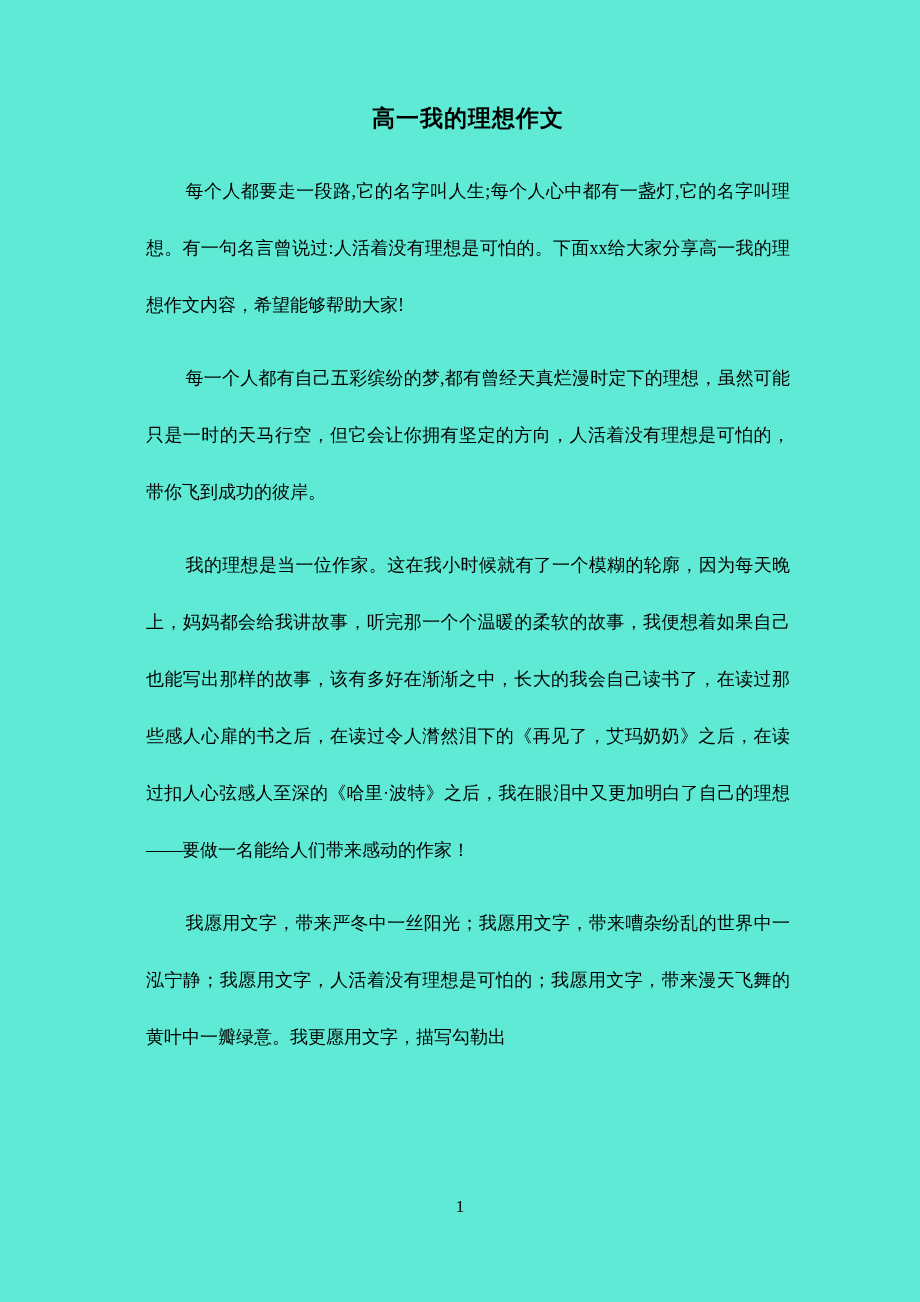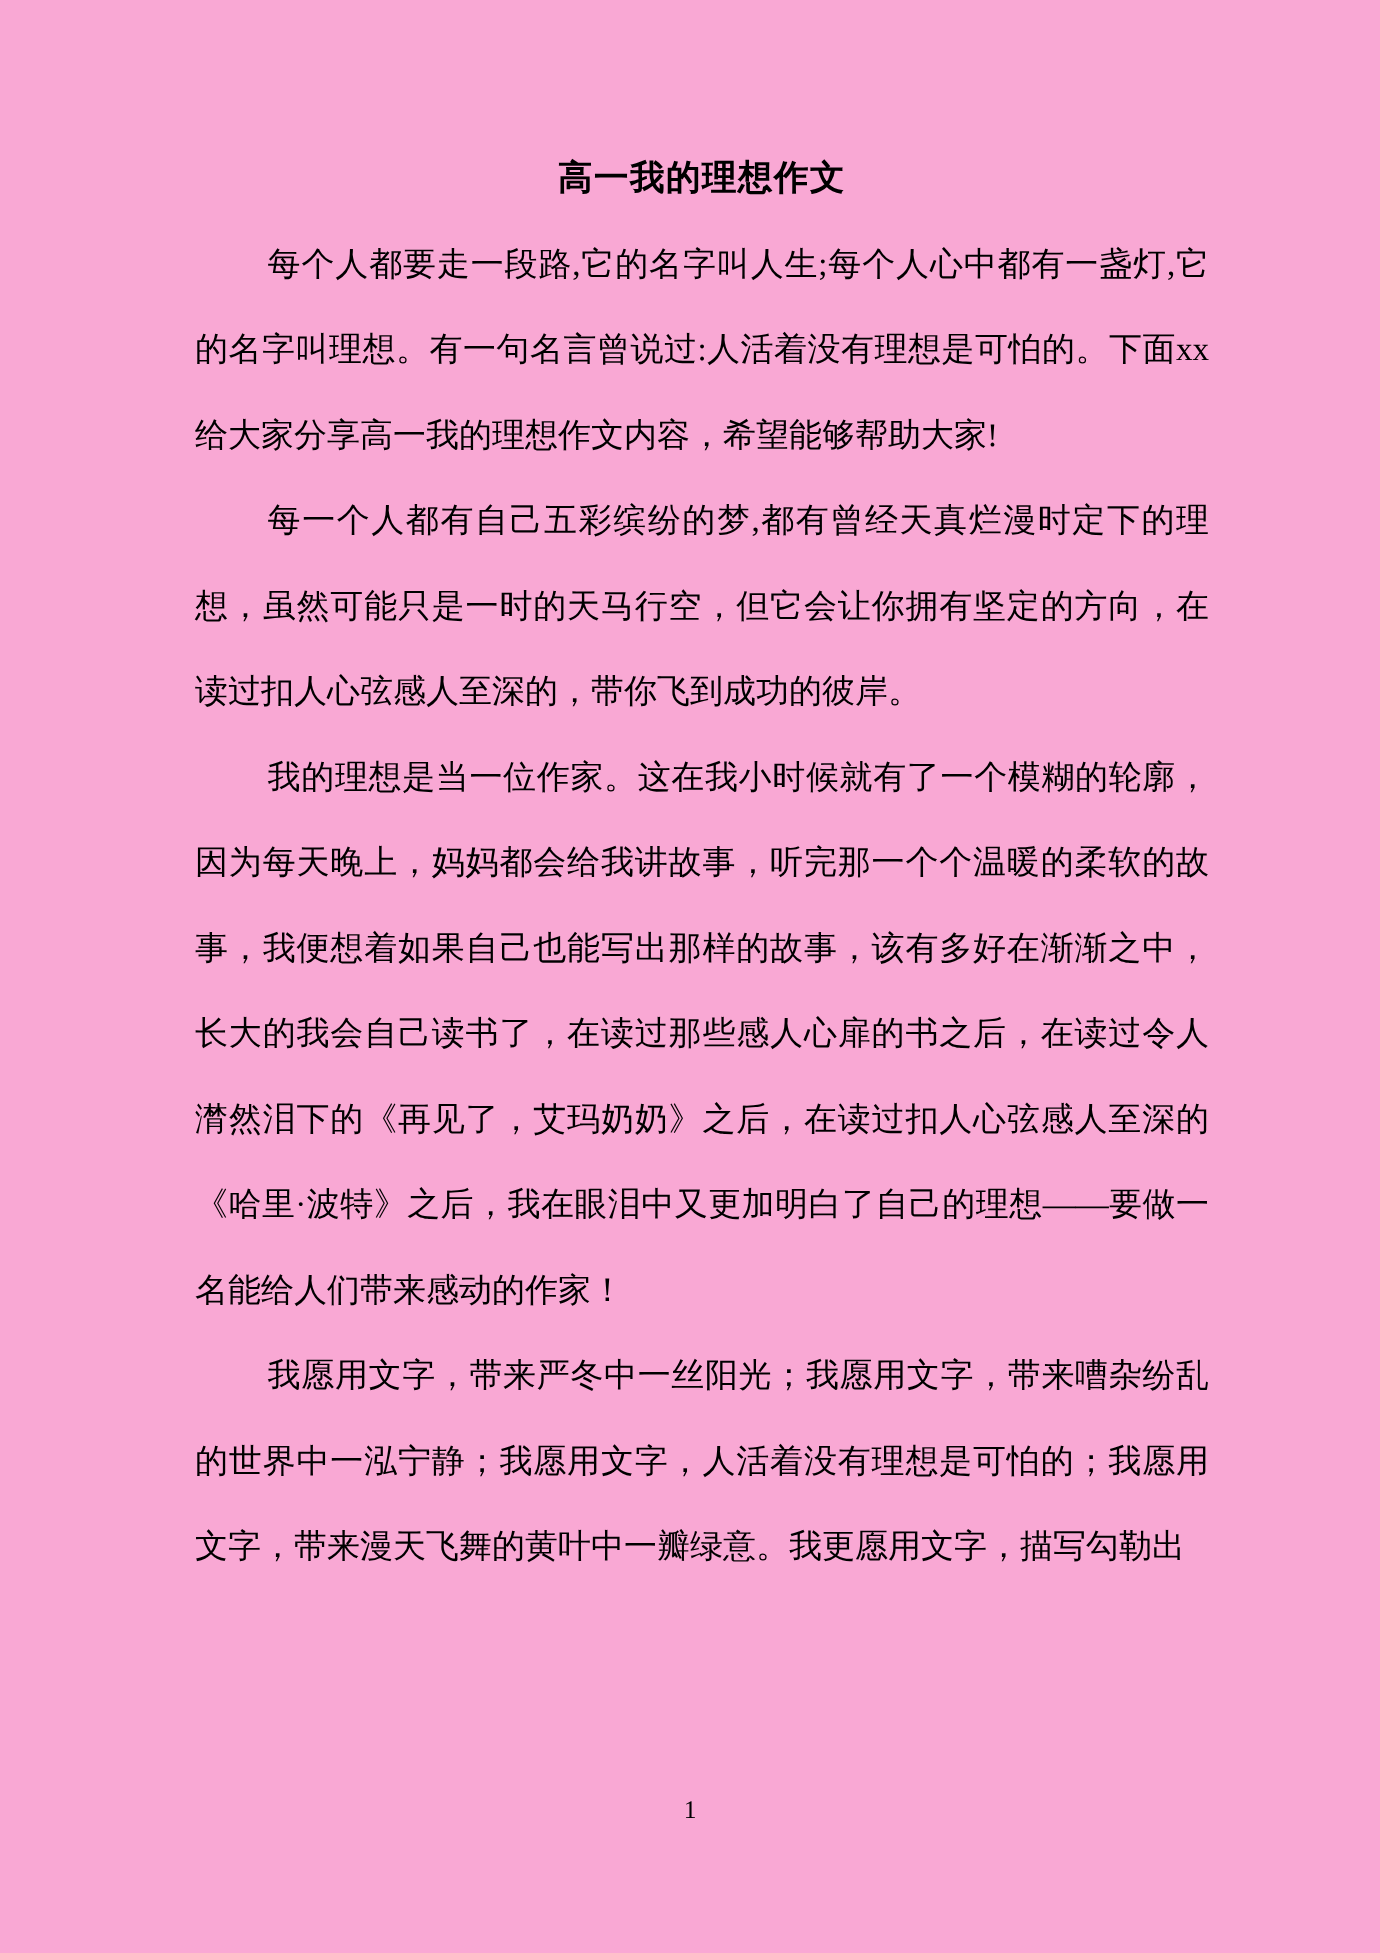--- a/index.html
+++ b/index.html
@@ -8,36 +8,36 @@
     padding: 0;
     background: #ffffff;
   }
   .doc-page {
     position: relative;
     width: 920px;
     height: 1302px;
     margin: 0 auto;
     box-sizing: border-box;
     padding: 90px 114px 0 130px;
-    background: #f9a8d4;
+    background: #5eead4;
     color: #000000;
     font-family: "Liberation Serif", "DejaVu Serif", serif;
     overflow: hidden;
   }
   .doc-title {
     margin: 0;
     font-size: 23px;
     font-weight: bold;
     text-align: center;
     line-height: 57px;
     letter-spacing: 1px;
   }
   .doc-para {
-    margin: 0;
-    font-size: 22px;
+    margin: 16px;
+    font-size: 18px;
     line-height: 57px;
     text-align: justify;
     text-justify: inter-ideograph;
     text-indent: 2.2em;
     word-break: break-all;
   }
   .doc-page-number {
     position: absolute;
     left: 0;
     right: 0;
@@ -51,21 +51,21 @@
 </head>
 <body>
 
 <div class="doc-page">
 
   <h1 class="doc-title">高一我的理想作文</h1>
 
   <p class="doc-para">每个人都要走一段路,它的名字叫人生;每个人心中都有一盏灯,它的名字叫理想。有一句名言曾说过:人活着没有理想是可怕的。下面xx给大家分享高一我的理想作文内容，希望能够帮助大家!</p>
 
 
-  <p class="doc-para">每一个人都有自己五彩缤纷的梦,都有曾经天真烂漫时定下的理想，虽然可能只是一时的天马行空，但它会让你拥有坚定的方向，在读过扣人心弦感人至深的，带你飞到成功的彼岸。</p>
+  <p class="doc-para">每一个人都有自己五彩缤纷的梦,都有曾经天真烂漫时定下的理想，虽然可能只是一时的天马行空，但它会让你拥有坚定的方向，人活着没有理想是可怕的，带你飞到成功的彼岸。</p>
 
 
   <p class="doc-para">我的理想是当一位作家。这在我小时候就有了一个模糊的轮廓，因为每天晚上，妈妈都会给我讲故事，听完那一个个温暖的柔软的故事，我便想着如果自己也能写出那样的故事，该有多好在渐渐之中，长大的我会自己读书了，在读过那些感人心扉的书之后，在读过令人潸然泪下的《再见了，艾玛奶奶》之后，在读过扣人心弦感人至深的《哈里·波特》之后，我在眼泪中又更加明白了自己的理想——要做一名能给人们带来感动的作家！</p>
 
   <p class="doc-para">我愿用文字，带来严冬中一丝阳光；我愿用文字，带来嘈杂纷乱的世界中一泓宁静；我愿用文字，人活着没有理想是可怕的；我愿用文字，带来漫天飞舞的黄叶中一瓣绿意。我更愿用文字，描写勾勒出</p>
 
   <div class="doc-page-number">1</div>
 
 </div>
 

